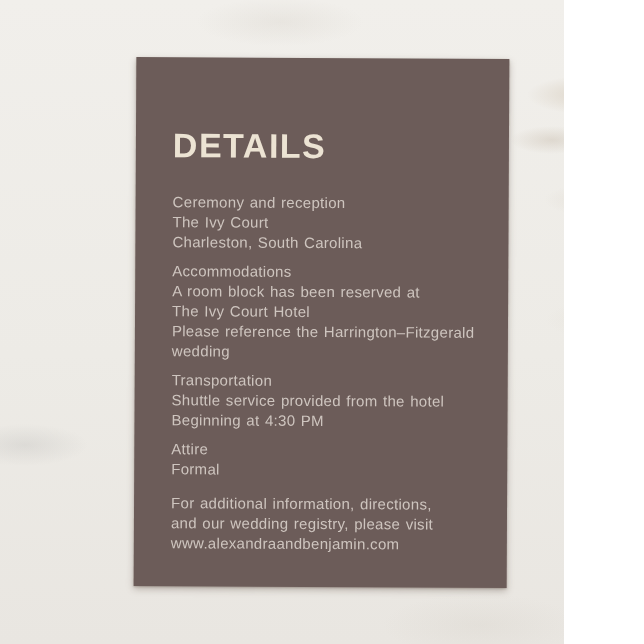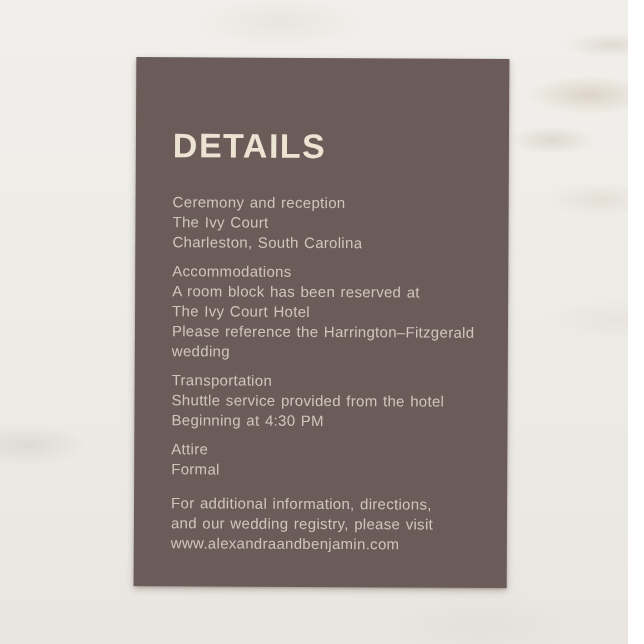--- a/index.html
+++ b/index.html
@@ -1,18 +1,18 @@
 <!DOCTYPE html>
 <html style="--page-background: #eeece8; --card-background: #6c5c59; --title-text: #ece3d3; --body-text: #cec5bf;"><head>
 <meta charset="utf-8">
 <style>
   html,body{margin:0;padding:0;}
   .stage{
     position:relative;
-    width:628px;height:644px;
+    width:564px;height:644px;
     overflow:hidden;
     font-family:"Liberation Sans", sans-serif;
     background-color:var(--page-background,#eeece8);
     background-image:
       radial-gradient(90px 28px at 590px 95px,  rgba(175,152,120,.30), transparent 70%),
       radial-gradient(60px 20px at 552px 140px, rgba(160,140,115,.22), transparent 70%),
       radial-gradient(70px 18px at 612px 45px,  rgba(150,130,105,.18), transparent 70%),
       radial-gradient(80px 24px at 600px 200px, rgba(170,150,125,.15), transparent 70%),
       radial-gradient(100px 30px at 615px 320px,rgba(180,165,140,.10), transparent 70%),
       radial-gradient(90px 30px at 25px 445px,  rgba(140,140,140,.16), transparent 70%),

